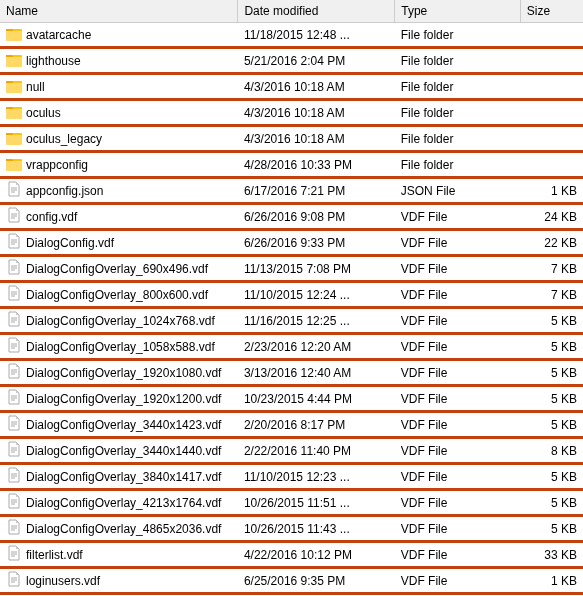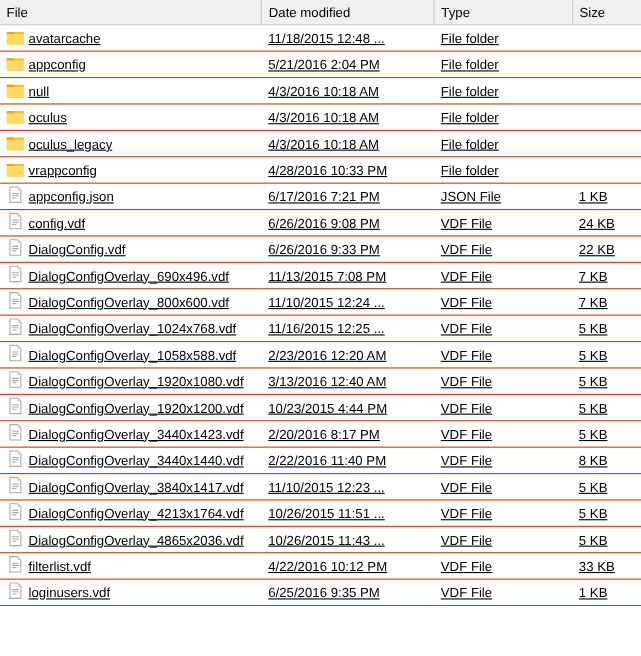--- a/index.html
+++ b/index.html
@@ -25,22 +25,21 @@
       font-weight: normal;
       border-right: 1px solid #ccc;
       cursor: pointer;
       user-select: none;
       white-space: nowrap;
     }
     .header-row th:last-child {
       border-right: none;
     }
     .file-row {
-      border-bottom: 1px solid #c2410c;
-      text-decoration: underline;
+      border-bottom: 3px solid #c2410c;
     }
     .file-row td {
       padding: 2px 6px;
       white-space: nowrap;
       overflow: hidden;
       text-overflow: ellipsis;
     }
     .name-cell {
       display: flex;
       align-items: center;
@@ -52,29 +51,29 @@
       flex-shrink: 0;
     }
     .file-icon {
       width: 16px;
       height: 16px;
       flex-shrink: 0;
     }
     .col-name { width: 220px; }
     .col-date { width: 150px; }
     .col-type { width: 120px; }
-    .col-size { width: 60px; text-align: left; }
+    .col-size { width: 60px; text-align: right; }
   </style>
 </head>
 <body>
 
 <table class="file-table">
   <thead>
     <tr class="header-row">
-      <th class="col-name">File</th>
+      <th class="col-name">Name</th>
       <th class="col-date">Date modified</th>
       <th class="col-type">Type</th>
       <th class="col-size">Size</th>
     </tr>
   </thead>
   <tbody id="file-list">
   <tr class="file-row">
     <td class="col-name">
       <div class="name-cell">
         <span><svg class="folder-icon" viewBox="0 0 16 16" xmlns="http://www.w3.org/2000/svg">
@@ -92,21 +91,21 @@
   </tr>
       <tr class="file-row">
     <td class="col-name">
       <div class="name-cell">
         <span><svg class="folder-icon" viewBox="0 0 16 16" xmlns="http://www.w3.org/2000/svg">
     <rect x="0" y="4" width="16" height="11" rx="1" fill="#F5C518"></rect>
     <rect x="0" y="4" width="7" height="3" rx="1" fill="#F5C518"></rect>
     <path d="M0 6h16v9a1 1 0 01-1 1H1a1 1 0 01-1-1V6z" fill="#FFD966"></path>
     <path d="M0 4h6l1.5 2H0V4z" fill="#F0A500"></path>
   </svg></span>
-        <span>appconfig</span>
+        <span>lighthouse</span>
       </div>
     </td>
     <td class="col-date">5/21/2016 2:04 PM</td>
     <td class="col-type">File folder</td>
     <td class="col-size"></td>
   </tr>
       <tr class="file-row">
     <td class="col-name">
       <div class="name-cell">
         <span><svg class="folder-icon" viewBox="0 0 16 16" xmlns="http://www.w3.org/2000/svg">

